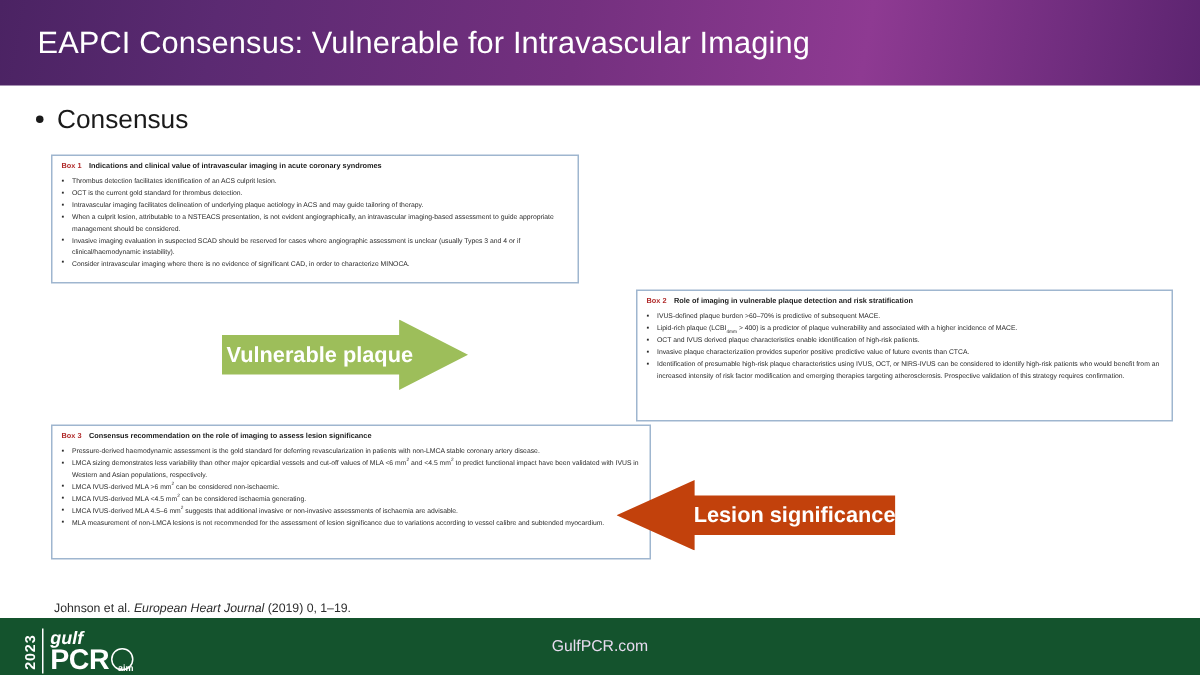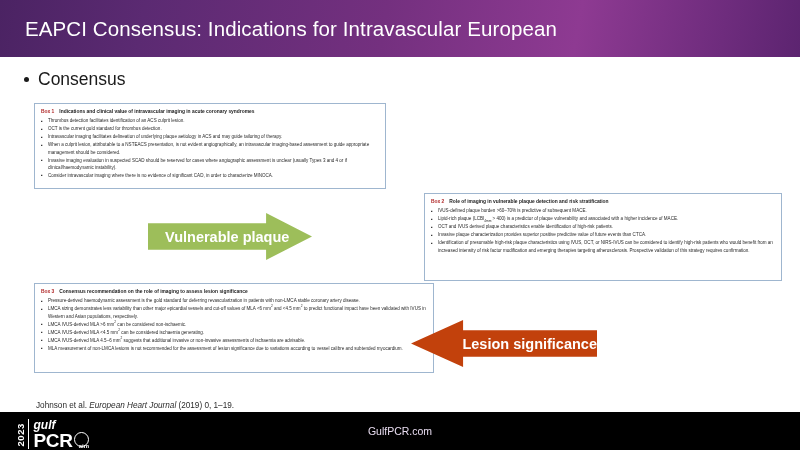--- a/index.html
+++ b/index.html
@@ -129,21 +129,21 @@
     background: #1f5287;
     font-size: 14.5px;
     padding-right: 19px;
     box-sizing: border-box;
   }
   #arrow-vuln {
     left: 148px; top: 213px;
     width: 164px; height: 47px;
     background: #9dbe5a;
     font-size: 14.5px;
-    padding-left: 17px;
+    padding-left: 3px;
     box-sizing: border-box;
   }
   #arrow-lesion {
     left: 411px; top: 320px;
     width: 186px; height: 47px;
     background: #c2410c;
     font-size: 14.5px;
     box-sizing: border-box;
   }
 
@@ -156,21 +156,21 @@
     color: #2b2b2b;
     margin-top: 12px;
   }
   .citation .journal { font-style: italic; }
 
   
   .footer {
     position: absolute;
     left: 0; top: 412px;
     width: 800px; height: 38px;
-    background: #000000;
+    background: #14532d;
   }
   .logo {
     position: absolute;
     left: 16px; top: 3px;
     display: flex;
     align-items: flex-end;
     height: 34px;
   }
   .logo-year {
     color: #ffffff;
@@ -239,21 +239,21 @@
     color: #e8dcf0;
     font-size: 10.5px;
   }
 </style>
 </head>
 <body>
 
 <div class="slide">
 
   <div class="title-bar">
-    <div class="title-text">EAPCI Consensus: Indications for Intravascular European</div>
+    <div class="title-text">EAPCI Consensus: Vulnerable for Intravascular Imaging</div>
   </div>
 
   <div class="consensus-row">
     <span class="consensus-dot"></span>
     <span class="consensus-label">Consensus</span>
   </div>
 
   <div class="box" id="box1">
     <div class="box-head">
       <span class="box-num">Box 1</span><span>Indications and clinical value of intravascular imaging in acute coronary syndromes</span>

